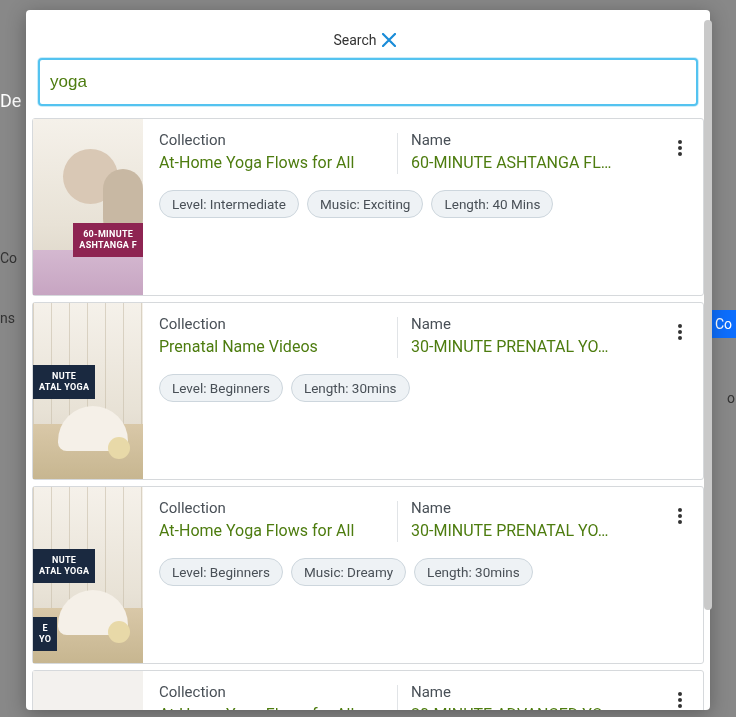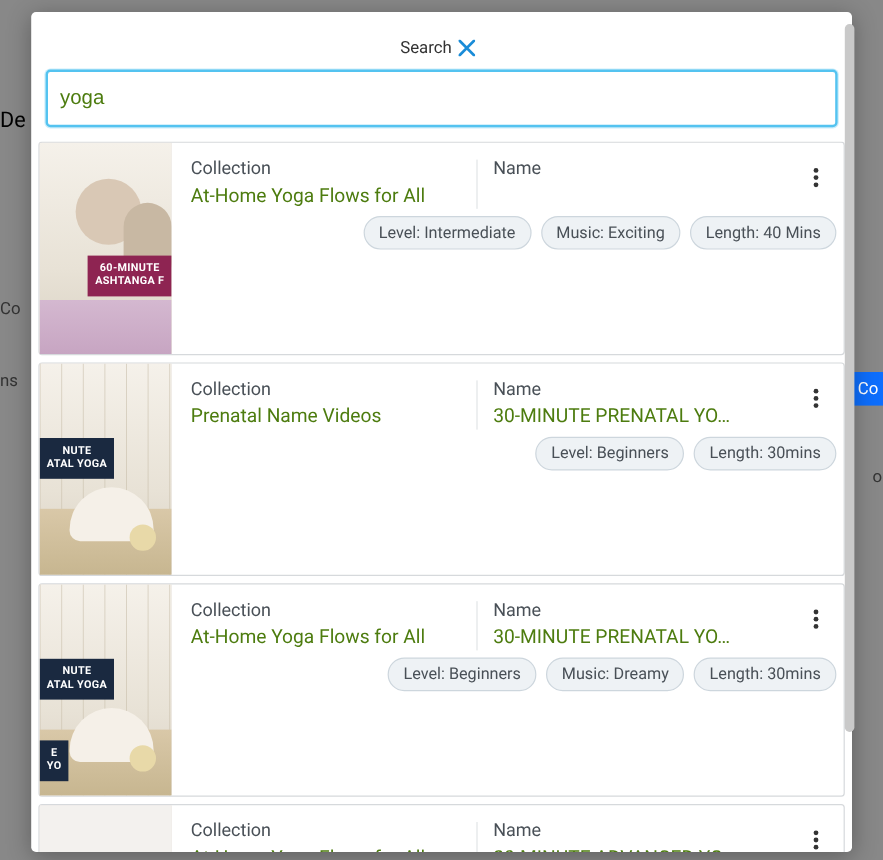--- a/index.html
+++ b/index.html
@@ -1,54 +1,54 @@
 <!DOCTYPE html>
 <html><head>
 <meta charset="utf-8">
 <style>
   * { box-sizing: border-box; margin: 0; padding: 0; }
   html, body { width: 736px; height: 717px; font-family: -apple-system, BlinkMacSystemFont, "Segoe UI", Roboto, Arial, sans-serif; background: #7d7d7d; overflow: hidden; }
   .backdrop { position: absolute; inset: 0; background: #888; }
-  .bg-hint { position: absolute; left: 0; top: 90px; color: #000000; font-size: 18px; }
+  .bg-hint { position: absolute; left: 0; top: 90px; color: #ffffff; font-size: 18px; }
   .bg-hint2 { position: absolute; left: 0; top: 250px; color: #333; font-size: 14px; }
   .bg-hint3 { position: absolute; left: 0; top: 310px; color: #333; font-size: 14px; }
   .bg-hint4 { position: absolute; right: 0; top: 310px; background:#0d6efd; color:#fff; padding:6px 4px; font-size:14px;}
   .bg-hint5 { position: absolute; right: -10px; top: 390px; color:#333; font-size:14px;}
   .modal { position: absolute; left: 26px; top: 10px; width: 684px; height: 700px; background: #fff; border-radius: 4px; box-shadow: 0 4px 20px rgba(0,0,0,0.3); display:flex; flex-direction:column; }
   .scroll-track { position:absolute; right:-2px; top:10px; width:8px; height:680px; background:transparent;}
   .scroll-thumb { position:absolute; right:0; top:0; width:8px; height:590px; background:#c9c9c9; border-radius:4px;}
   .modal-header { padding: 10px 10px 0 10px; }
   .header-row { display:flex; justify-content:center; align-items:center; padding: 8px 2px 6px 0;}
   .search-label { font-size: 14px; color:#333; }
   .close-btn { width:24px; height:24px; display:flex; align-items:center; justify-content:center; cursor:pointer; color:#0d8ad6; font-size:18px; }
   .search-input { width: calc(100% - 4px); margin: 0 2px 12px 2px; padding: 12px 10px; font-size: 17px; border: 2px solid #54c3f0; border-radius: 4px; outline: none; box-shadow: 0 0 0 1px rgba(84,195,240,0.3); color:#4d7c0f; }
   .results { flex:1; overflow:hidden; padding: 0 6px; }
   .result-card { border:1px solid #d6d9dc; border-radius:3px; margin-bottom:6px; display:flex; min-height:178px; background:#fff;}
   .thumb { width:110px; flex-shrink:0; background:#e6e2dd; position:relative; overflow:hidden;}
   .thumb-inner { position:absolute; inset:0; }
   .window-bg { position:absolute; inset:0; background:linear-gradient(180deg,#f5f1ea 0%, #e8e2d6 60%, #d9d1c3 100%);}
   .window-lines { position:absolute; inset:0; background-image: linear-gradient(90deg, rgba(200,190,170,0.6) 1px, transparent 1px); background-size: 18px 100%; }
   .mat { position:absolute; left:0; right:0; bottom:0; height:45px; background:linear-gradient(180deg,#d4b8d0,#c7a5c2);}
   .badge-overlay { position:absolute; background:#8e2452; color:#fff; font-size:9px; font-weight:700; padding:6px 6px; text-align:center; line-height:1.2; letter-spacing:0.3px;}
-  .badge-a { right:0; bottom:48px; }
+  .badge-a { right:0; bottom:38px; }
   .badge-b { left:0; top:62px; background:#1a2940; }
   .badge-c { left:0; bottom:12px; background:#1a2940;}
   .person-shape { position:absolute; background: #e9dcc9; border-radius:50%; }
   .card-body { flex:1; display:flex; flex-direction:column; padding:12px 6px 10px 16px;}
   .meta-row { display:flex; position:relative;justify-content:center;}
   .divider-v { position:absolute; left:238px; top:2px; bottom:-2px; width:1px; background:#e1e4e7;}
   .col { display:flex; flex-direction:column; }
   .col-collection { width:238px; padding-right:10px;}
   .col-name { flex:1; padding-left:14px; padding-right:28px;}
   .label { font-size:15px; color:#495057; margin-bottom:4px;}
   .link { font-size:16px; color:#4d7c0f; white-space:nowrap; overflow:hidden; text-overflow:ellipsis; cursor:pointer;}
   .kebab { position:absolute; right:6px; top:6px; width:22px; height:22px; display:flex; align-items:center; justify-content:center; cursor:pointer; color:#333;}
   .kebab-dots { display:flex; flex-direction:column; gap:2px;}
   .kebab-dots span{ width:4px; height:4px; background:#333; border-radius:50%;}
-  .tags { display:flex; flex-wrap:wrap; gap:8px; margin-top:8px;justify-content:flex-end;}
+  .tags { display:flex; flex-wrap:wrap; gap:8px; margin-top:18px;}
   .tag { background:#eef2f5; border:1px solid #cdd6dd; border-radius:14px; padding:5px 12px; font-size:13.5px; color:#495057;}
   .result-card.partial { min-height:60px; }
 </style>
 </head>
 <body>
 
 <div class="backdrop">
   <div class="bg-hint">De</div>
   <div class="bg-hint2">Co</div>
   <div class="bg-hint3">ns</div>
@@ -86,20 +86,21 @@
         </div>
     <div class="card-body">
       <div class="meta-row">
         <div class="divider-v"></div>
         <div class="col col-collection">
           <div class="label">Collection</div>
           <div class="link">At-Home Yoga Flows for All</div>
         </div>
         <div class="col col-name">
           <div class="label">Name</div>
+          <div class="link">60-MINUTE ASHTANGA FL…</div>
         </div>
         <div class="kebab">
           <div class="kebab-dots">
                 <span></span>
                 <span></span>
                 <span></span>
               </div>
         </div>
       </div>
       <div class="tags">

